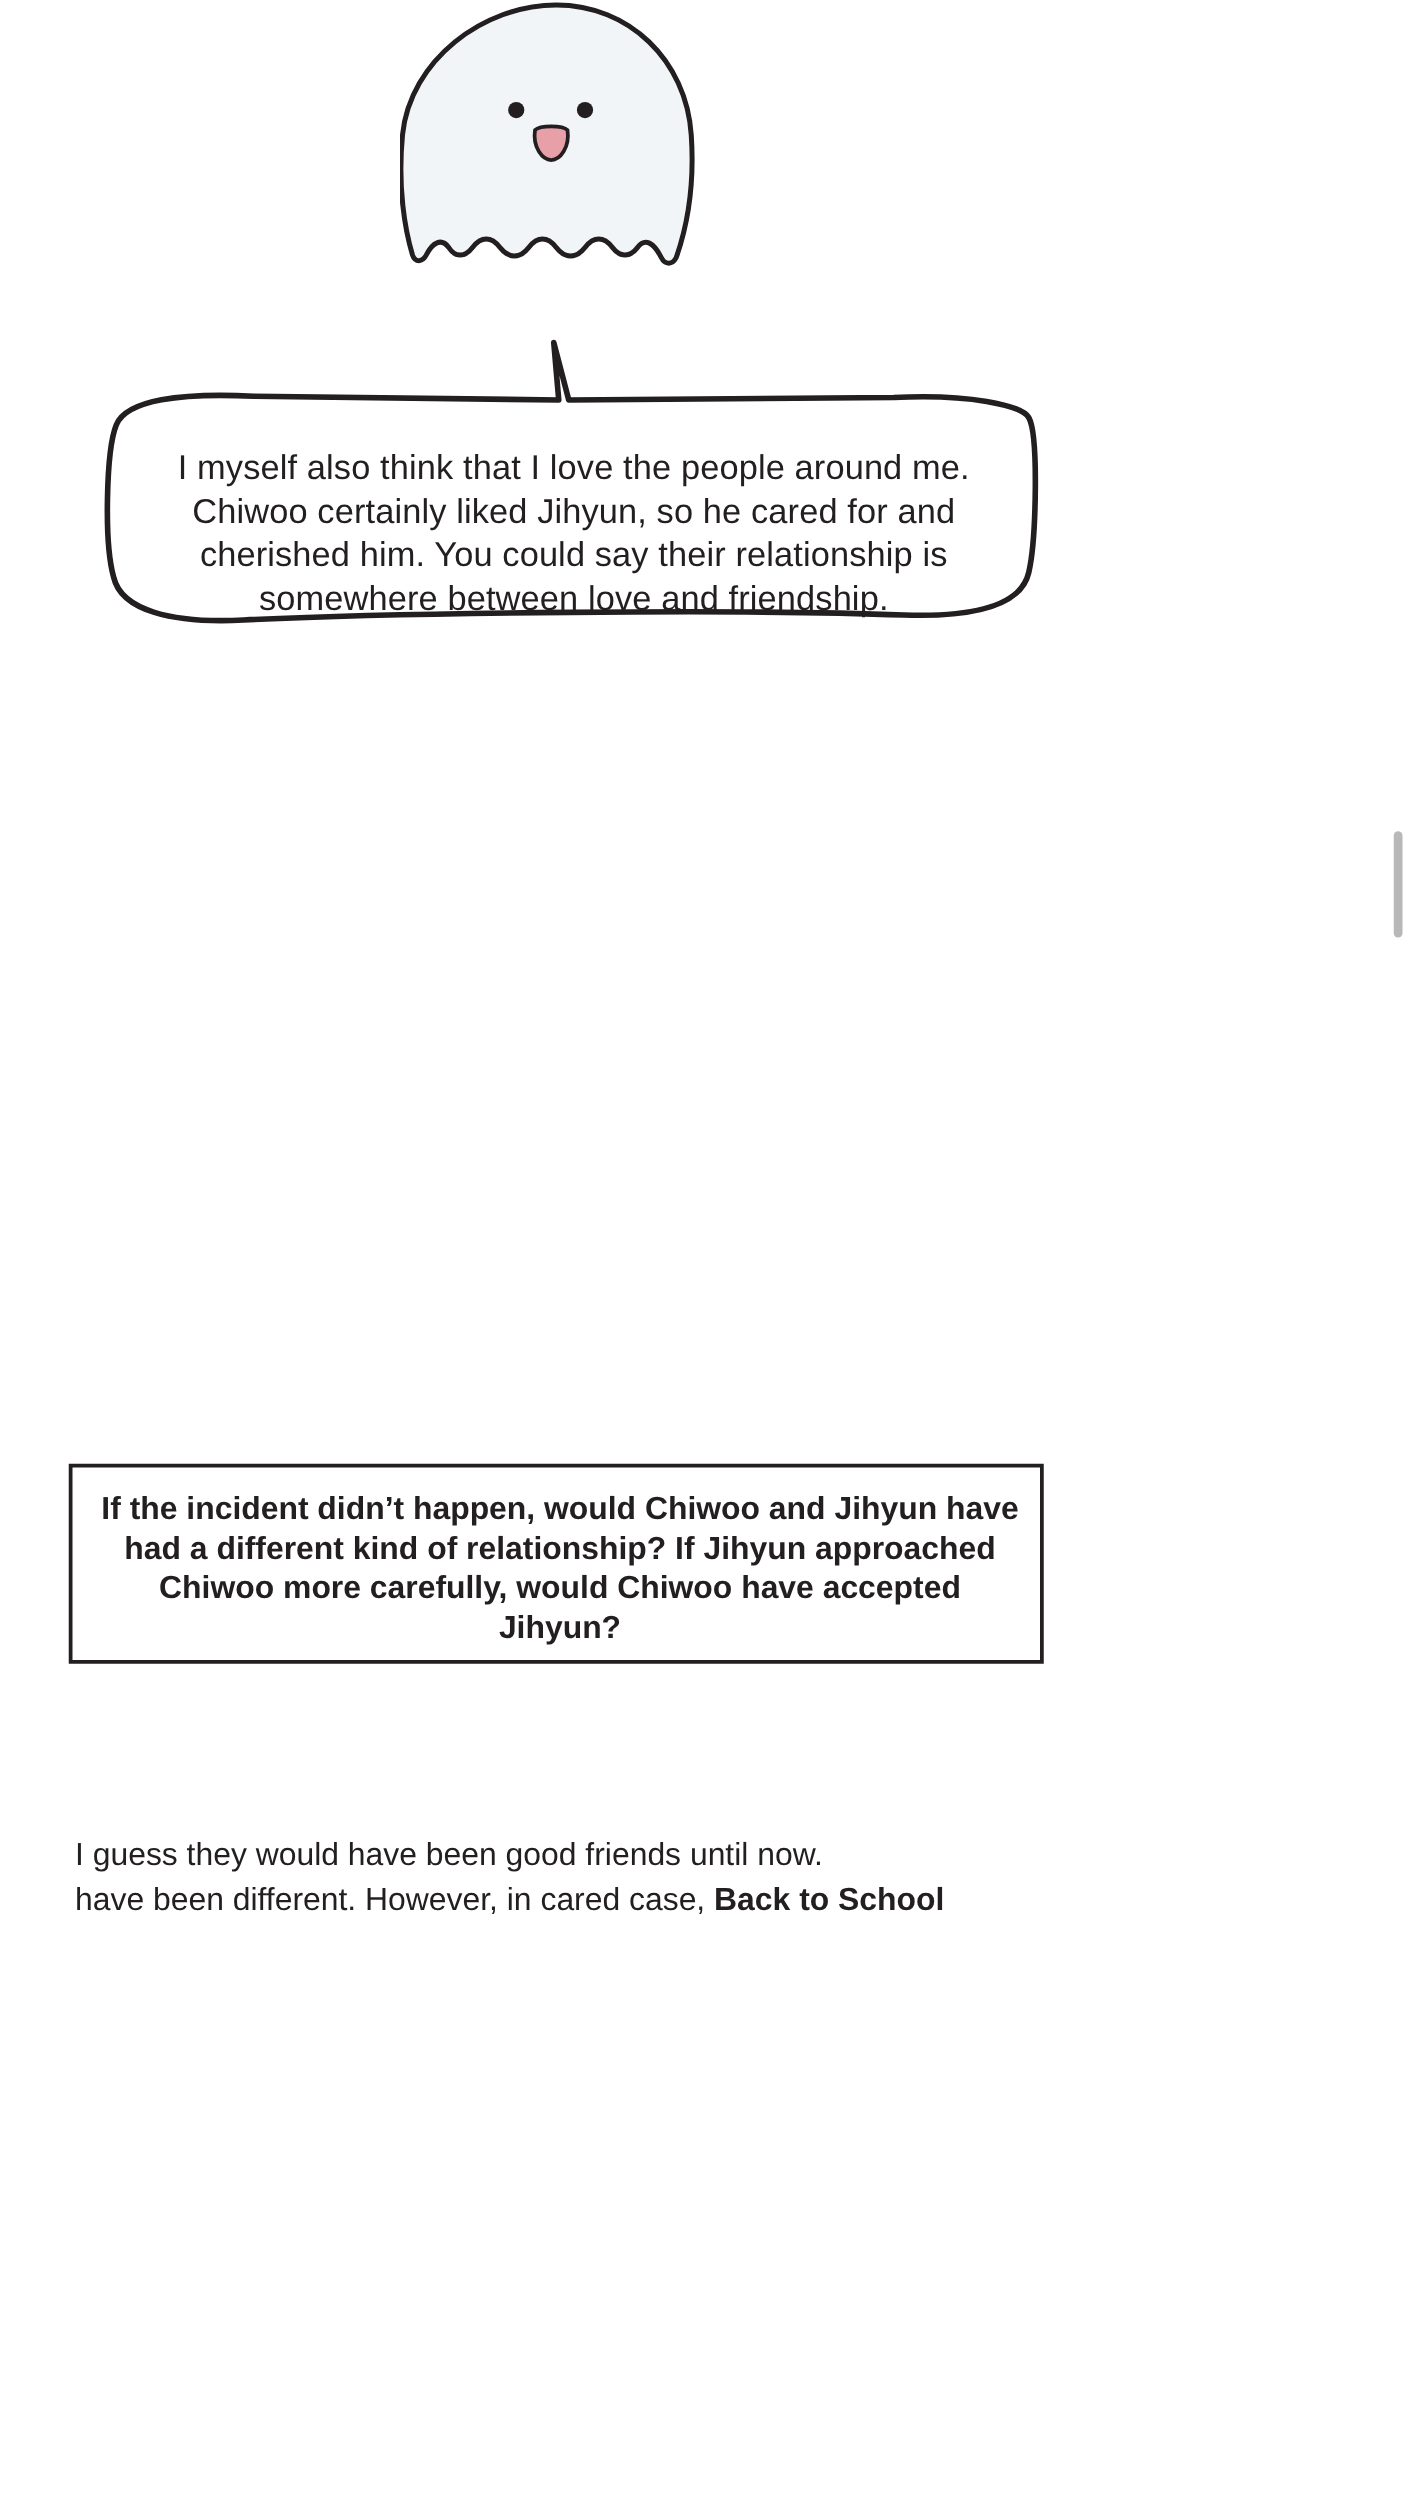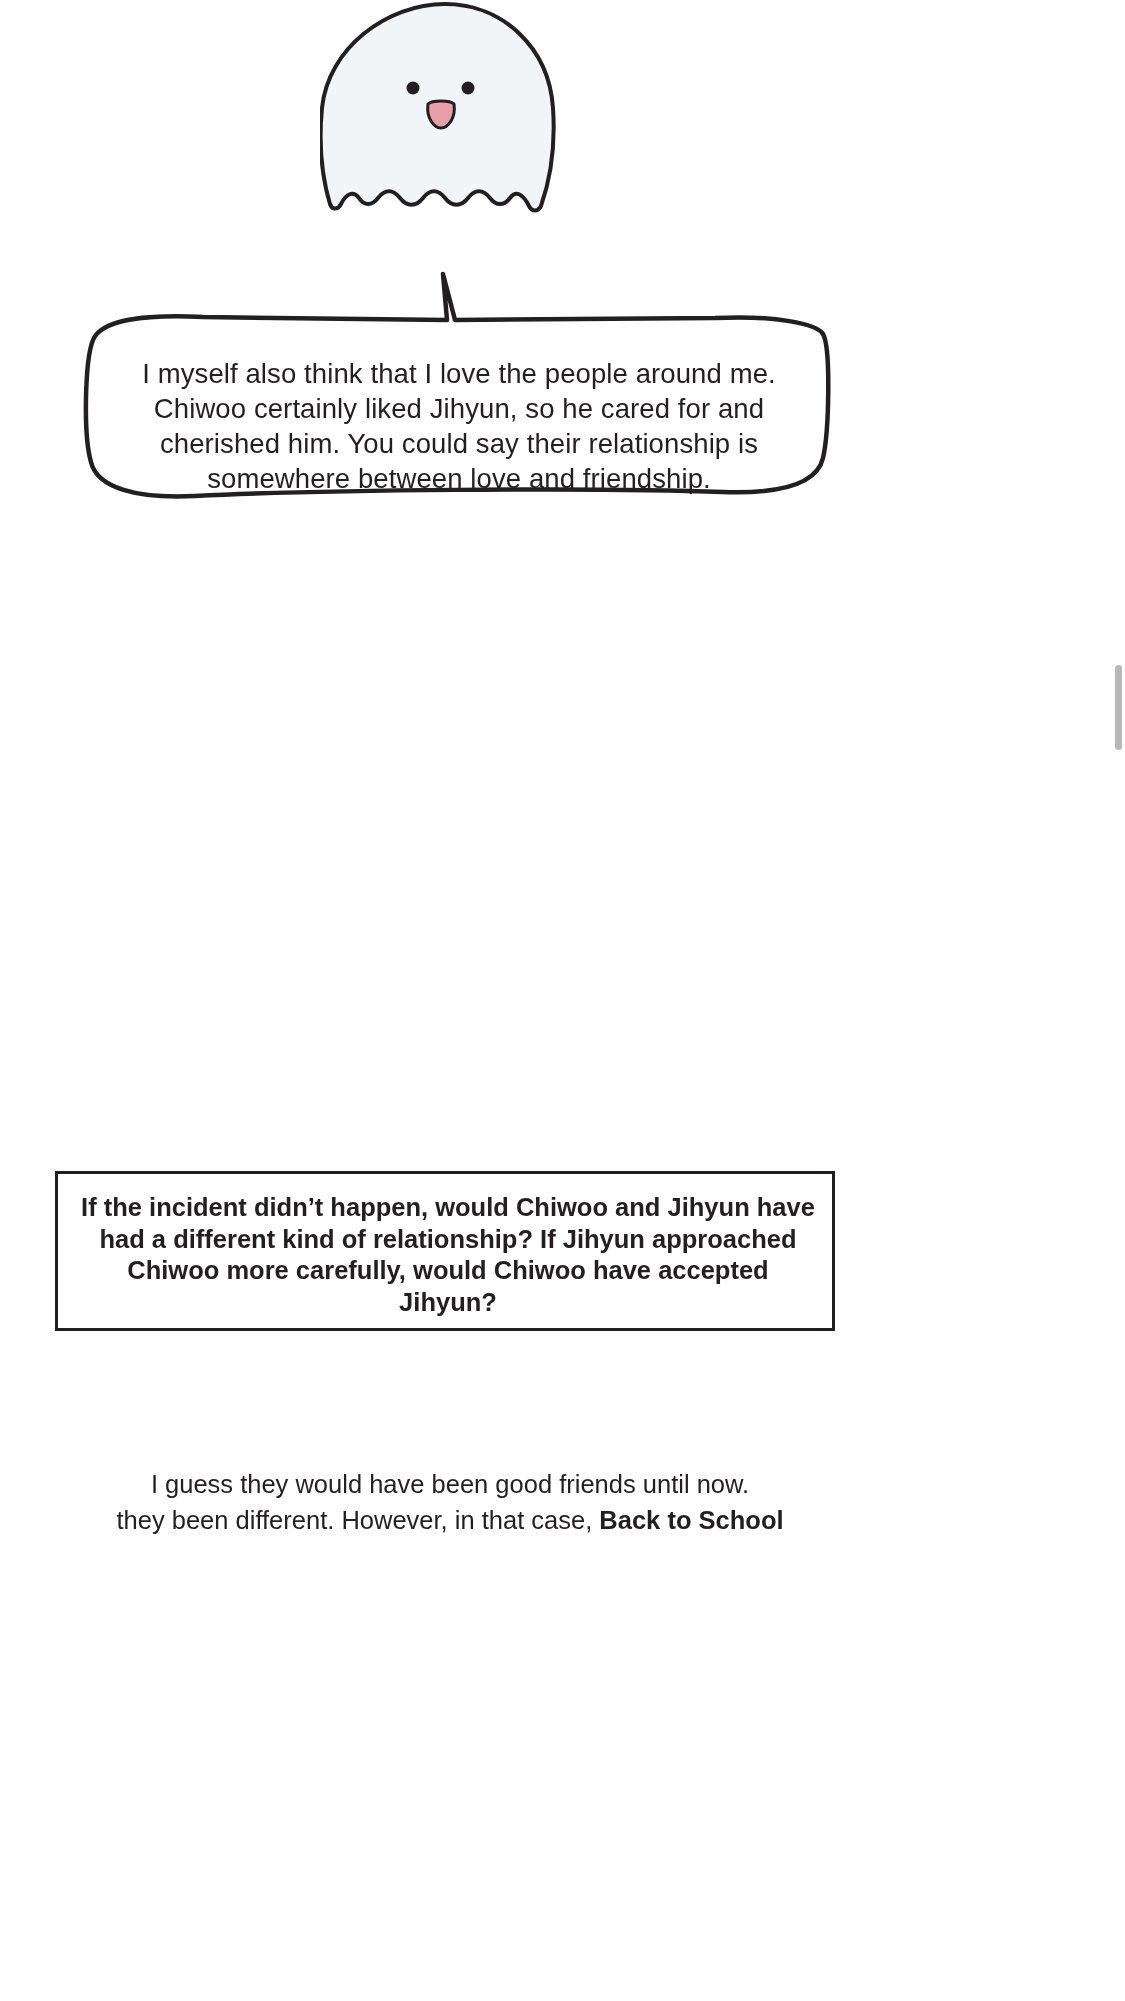--- a/index.html
+++ b/index.html
@@ -82,21 +82,20 @@
     font-weight: bold;
     color: #231f20;
   }
 
   
   .closing {
     position: absolute;
     left: 60px;
     top: 1466px;
     width: 780px;
-    text-align: center;
     font-size: 25.5px;
     line-height: 36px;
     color: #231f20;
   }
   .closing .line { display: block; }
   .italic-title {
     font-weight: bold;
   }
 
   
@@ -174,20 +173,20 @@
     <div class="question-text">
       <span class="line">If the incident didn’t happen, would Chiwoo and</span>
       <span class="line">Jihyun have had a different kind of relationship?</span>
       <span class="line">If Jihyun approached Chiwoo more carefully,</span>
       <span class="line">would Chiwoo have accepted Jihyun?</span>
     </div>
   </div>
 
   <div class="closing">
     <span class="line">I guess they would have been good friends until now.</span>
-    <span class="line"><span>they been different. However, in that case, </span><span class="italic-title">Back to School</span></span>
+    <span class="line"><span>have been different. However, in cared case, </span><span class="italic-title">Back to School</span></span>
   </div>
 
   <div class="scrollbar-track">
     <div class="scrollbar-thumb"></div>
   </div>
 
 </div>
 
 </body></html>

